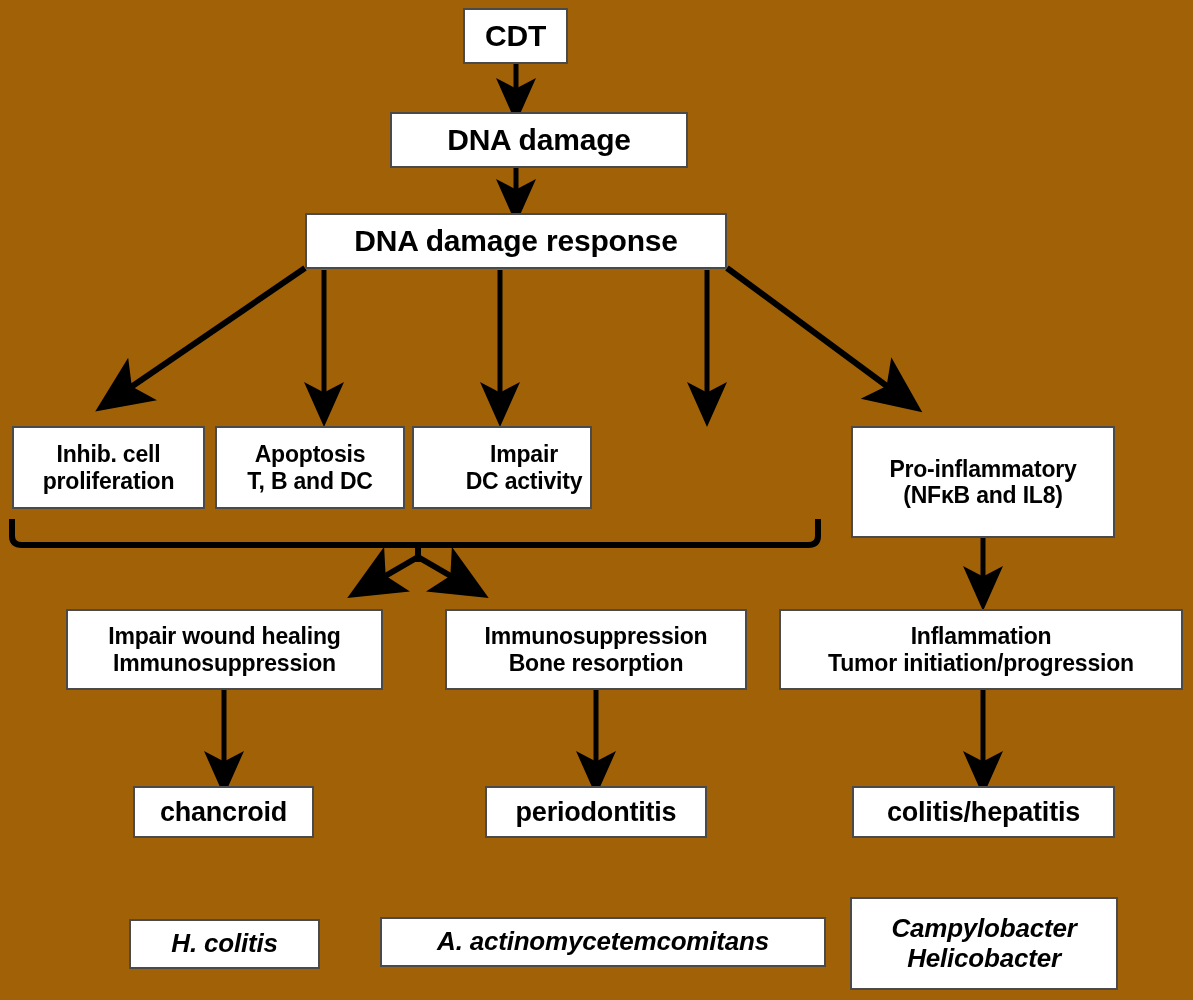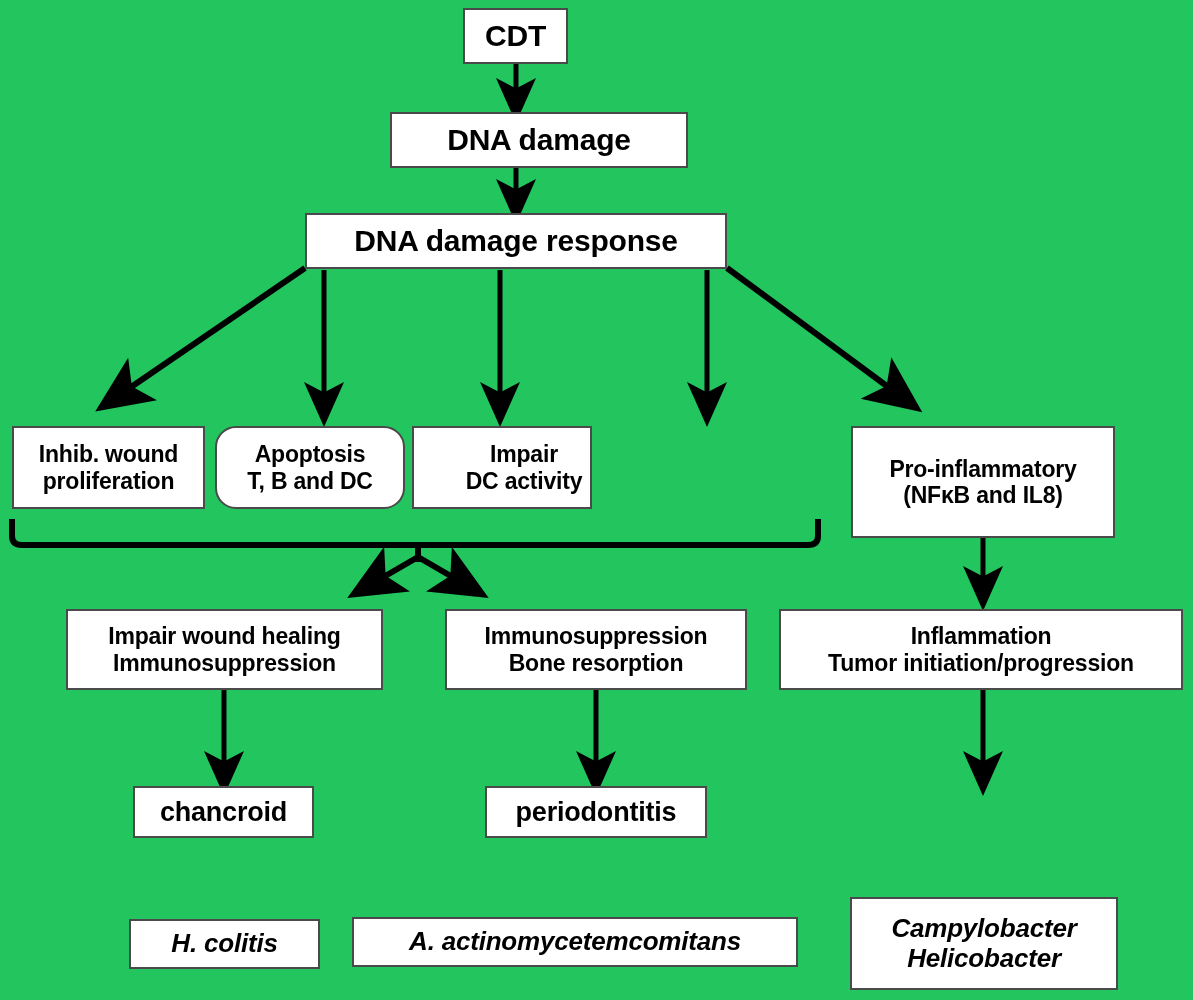--- a/index.html
+++ b/index.html
@@ -1,19 +1,19 @@
 <!DOCTYPE html>
 <html><head>
 <meta charset="utf-8">
 <style>
   html,body{margin:0;padding:0;background:#ffffff;}
   #stage{
     position:relative;
     width:1193px;height:1000px;
-    background:#22c55e;
+    background:#a16207;
     font-family:"Liberation Sans", sans-serif;
     overflow:hidden;
   }
   .box{
     position:absolute;
     box-sizing:border-box;
     border:2px solid #4a4a4a;
     background:#ffffff;
     display:flex;
     flex-direction:column;
@@ -78,25 +78,25 @@
 
   <div class="box" style="left:390px;top:112px;width:298px;height:56px;font-size:30px;">
     <span class="ln">DNA damage</span>
   </div>
 
   <div class="box" style="left:305px;top:213px;width:422px;height:56px;font-size:30px;">
     <span class="ln">DNA damage response</span>
   </div>
 
   <div class="box" style="left:12px;top:426px;width:193px;height:83px;font-size:23px;">
-    <span class="ln">Inhib. wound</span>
+    <span class="ln">Inhib. cell</span>
     <span class="ln">proliferation</span>
   </div>
 
-  <div class="box" style="left:215px;top:426px;width:190px;height:83px;font-size:23px;border-radius:21px;">
+  <div class="box" style="left:215px;top:426px;width:190px;height:83px;font-size:23px;">
     <span class="ln">Apoptosis</span>
     <span class="ln">T, B and DC</span>
   </div>
 
   <div class="box" style="left:412px;top:426px;width:180px;height:83px;font-size:23px;padding-left:44px;">
     <span class="ln">Impair</span>
     <span class="ln">DC activity</span>
   </div>
 
 
@@ -121,26 +121,29 @@
   </div>
 
   <div class="box" style="left:133px;top:786px;width:181px;height:52px;font-size:27px;">
     <span class="ln">chancroid</span>
   </div>
 
   <div class="box" style="left:485px;top:786px;width:222px;height:52px;font-size:27px;">
     <span class="ln">periodontitis</span>
   </div>
 
+  <div class="box" style="left:852px;top:786px;width:263px;height:52px;font-size:27px;">
+    <span class="ln">colitis/hepatitis</span>
+  </div>
 
   <div class="box italic" style="left:129px;top:919px;width:191px;height:50px;font-size:26px;">
     <span class="ln">H. colitis</span>
   </div>
 
-  <div class="box italic" style="left:352px;top:917px;width:446px;height:50px;font-size:26px;">
+  <div class="box italic" style="left:380px;top:917px;width:446px;height:50px;font-size:26px;">
     <span class="ln">A. actinomycetemcomitans</span>
   </div>
 
   <div class="box italic" style="left:850px;top:897px;width:268px;height:93px;font-size:26px;">
     <span class="ln">Campylobacter</span>
     <span class="ln">Helicobacter</span>
   </div>
 
 </div>
 

